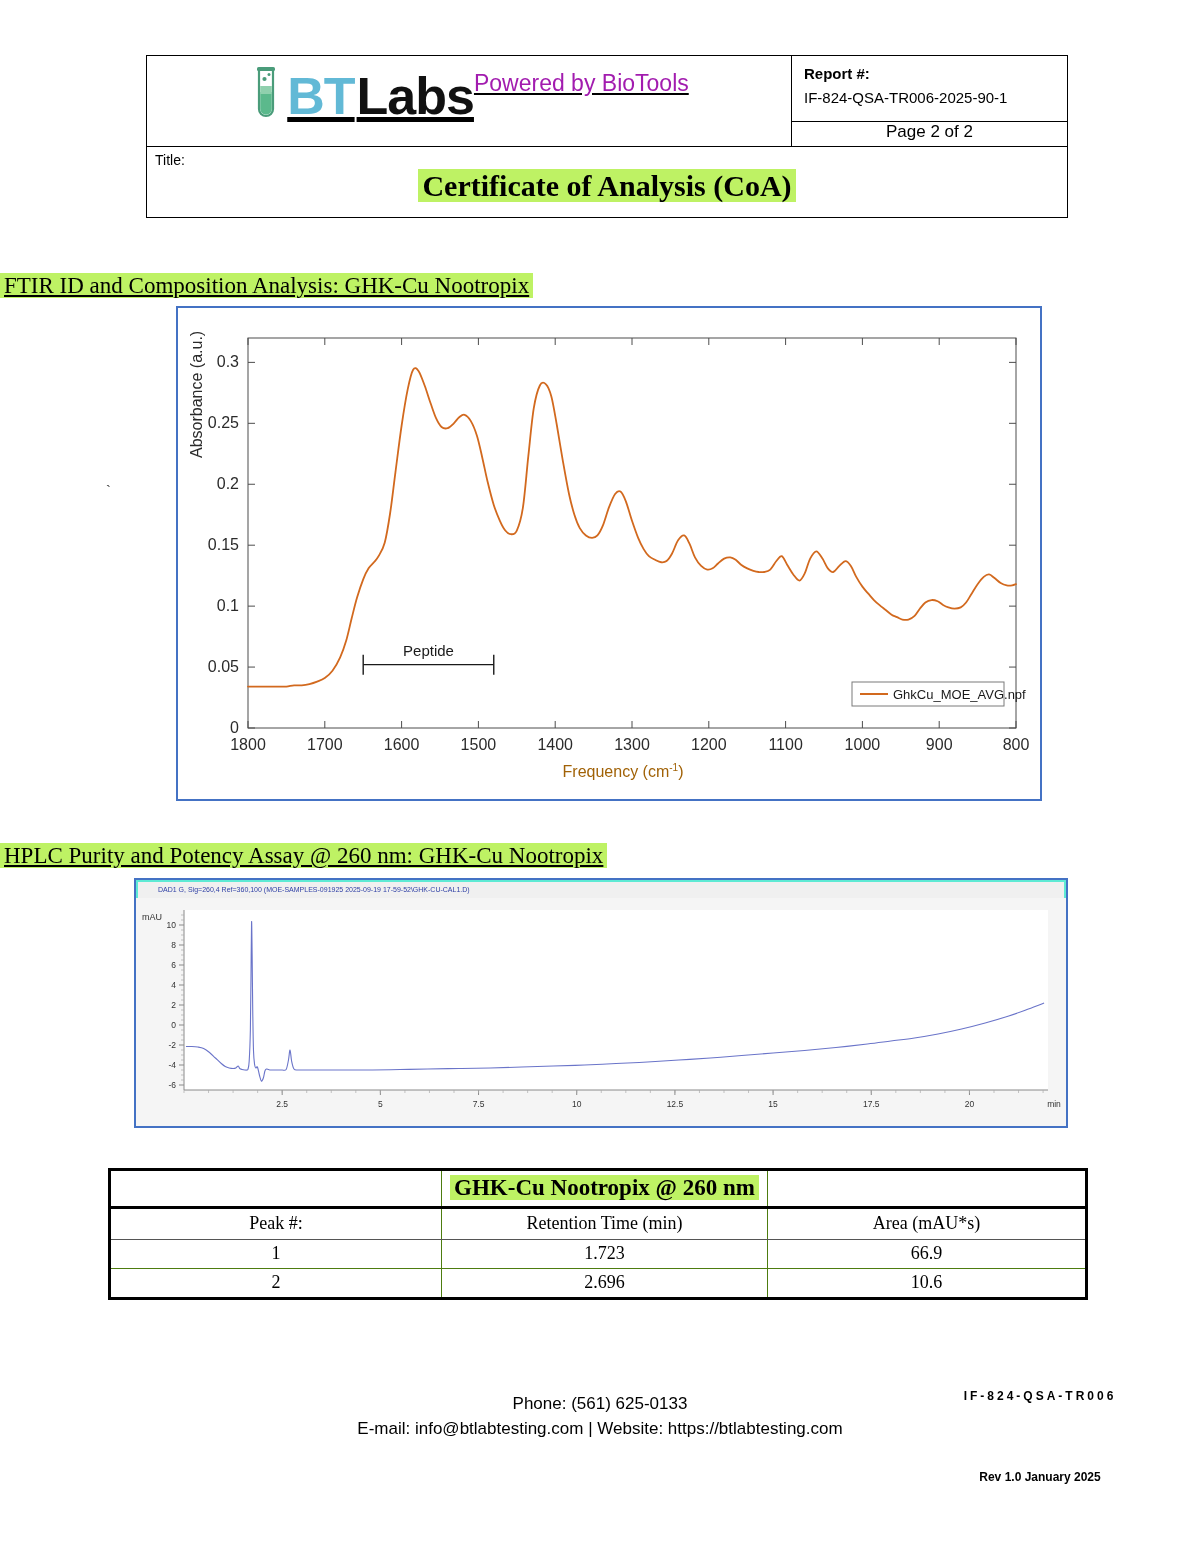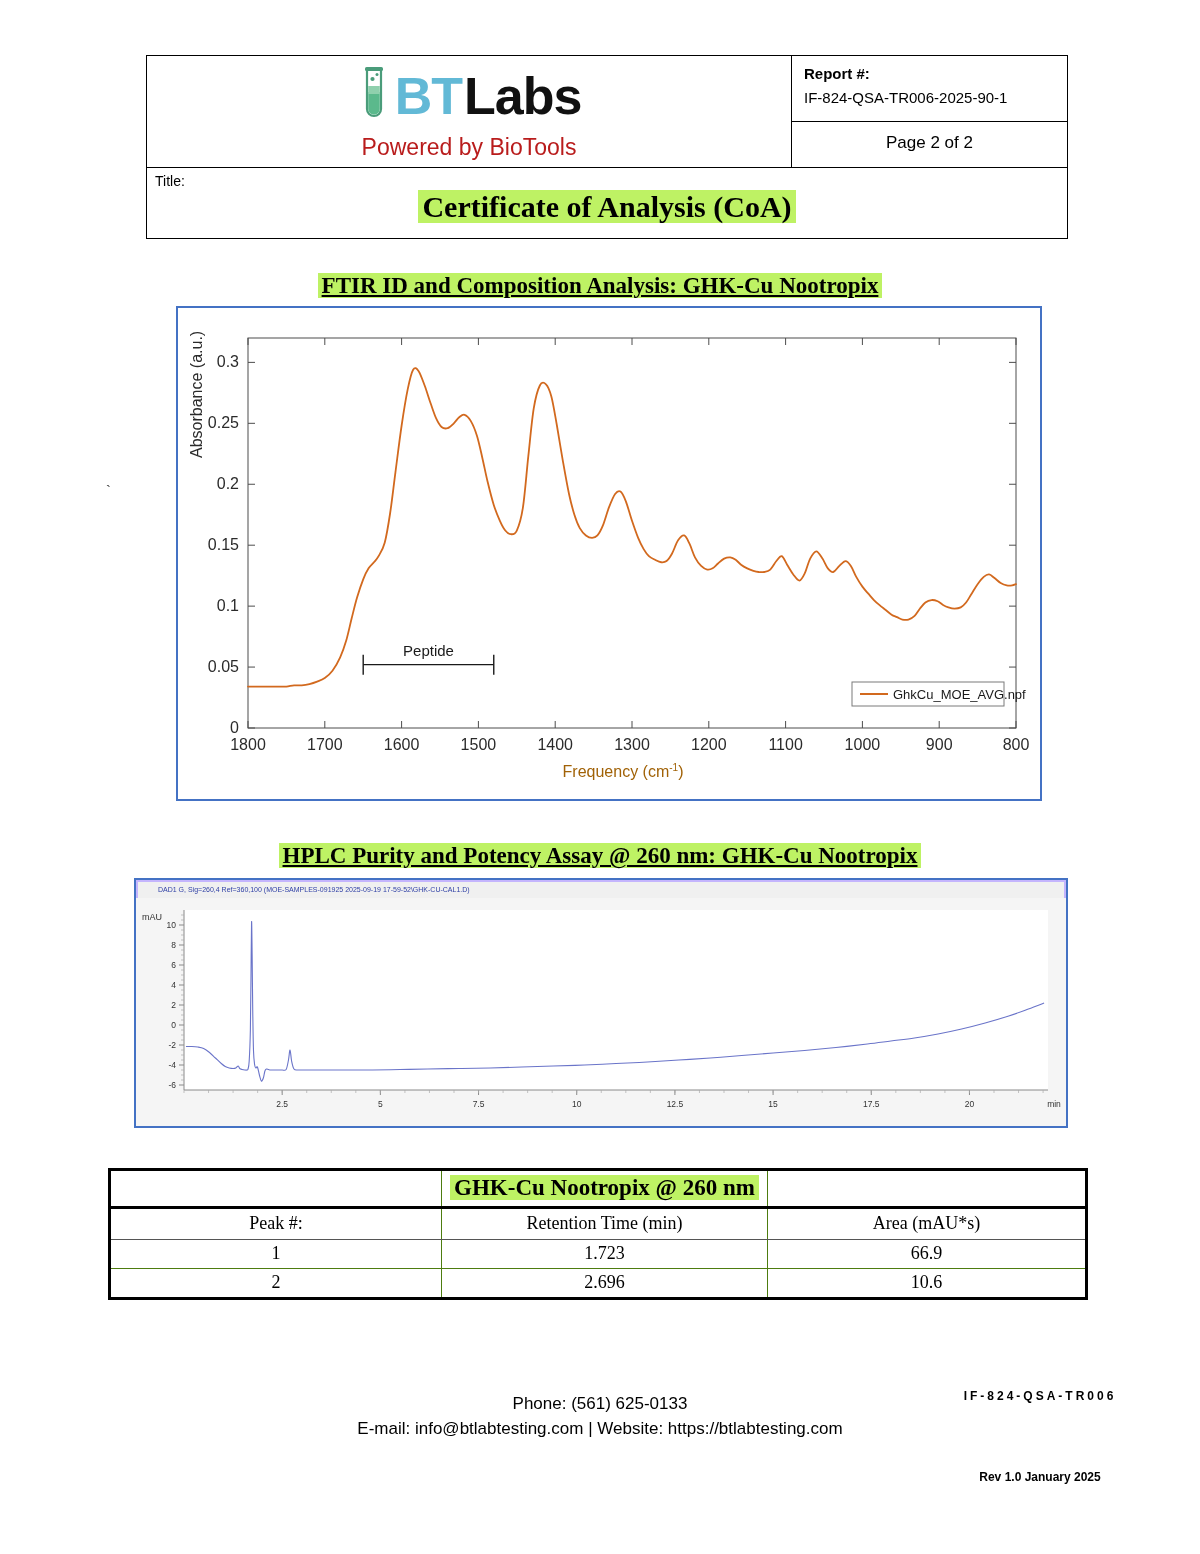--- a/index.html
+++ b/index.html
@@ -32,24 +32,25 @@
   .hdr-top {
     display: flex;
     border: 1px solid #000;
     border-bottom: none;
   }
   .hdr-logo-cell {
     width: 645px;
     border-right: 1px solid #000;
     box-sizing: border-box;
     display: flex;
-    flex-direction: column;
-    align-items: center;
+    flex-direction: row;
+    align-items: flex-start;
     justify-content: center;
     padding: 8px 0 6px 0;
+    text-decoration: underline;
   }
   .logo-row {
     display: flex;
     align-items: center;
     justify-content: center;
     gap: 2px;
     height: 64px;
   }
   .tube-icon {
     width: 34px;
@@ -66,21 +67,21 @@
   }
   .logo-labs {
     font-size: 52px;
     font-weight: bold;
     color: #111111;
     letter-spacing: -1px;
     line-height: 1;
   }
   .logo-tag {
     font-size: 23px;
-    color: #b91c1c;
+    color: #a21caf;
     margin-top: 6px;
     letter-spacing: 0px;
   }
   .hdr-right-cell {
     flex: 1;
     display: flex;
     flex-direction: column;
     box-sizing: border-box;
   }
   .hdr-report-block {
@@ -128,24 +129,24 @@
     font-weight: bold;
   }
   .hl {
     background: #bef264;
     padding: 0 4px;
   }
 
   
   .section-heading {
     position: absolute;
-    text-align: center;
+    text-align: left;
     font-family: "Liberation Serif", serif;
     font-size: 23px;
-    font-weight: bold;
+    font-weight: normal;
     text-decoration: underline;
   }
   #ftir-heading { left: 0; right: 0; top: 273px; }
   #hplc-heading { left: 0; right: 0; top: 843px; }
 
   
   .ftir-box {
     position: absolute;
     left: 176px;
     top: 306px;
@@ -181,21 +182,21 @@
   .ftir-svg { position: absolute; left: 0; top: 0; }
 
   
   .hplc-box {
     position: absolute;
     left: 134px;
     top: 878px;
     width: 934px;
     height: 250px;
     border: 2px solid #4472c4;
-    background: #c4b5fd;
+    background: #5eead4;
     box-sizing: border-box;
   }
   .hplc-titlebar {
     position: absolute;
     left: 2px; top: 2px; right: 2px;
     height: 18px;
     background: #f0f0f0;
     border-bottom: 1px solid #9aa7d0;
     font-size: 7px;
     color: #2e3fa5;

